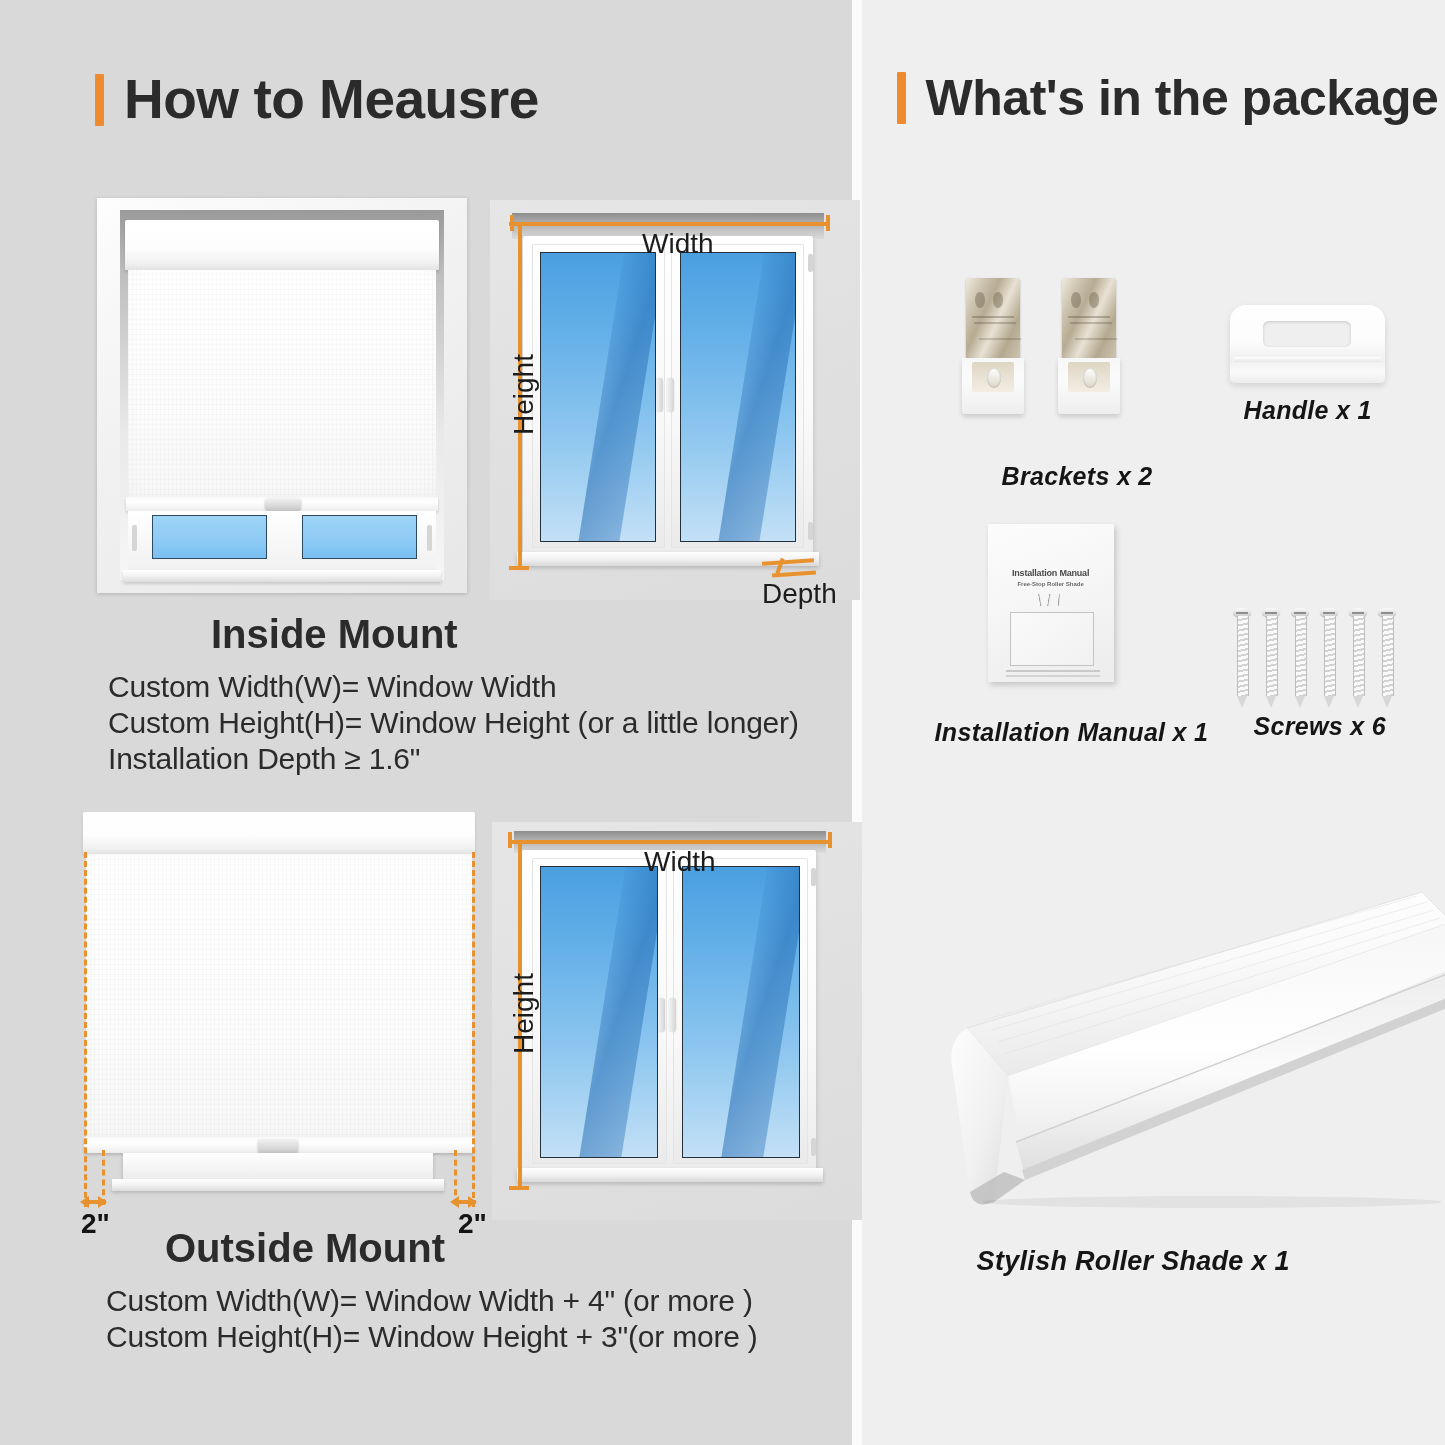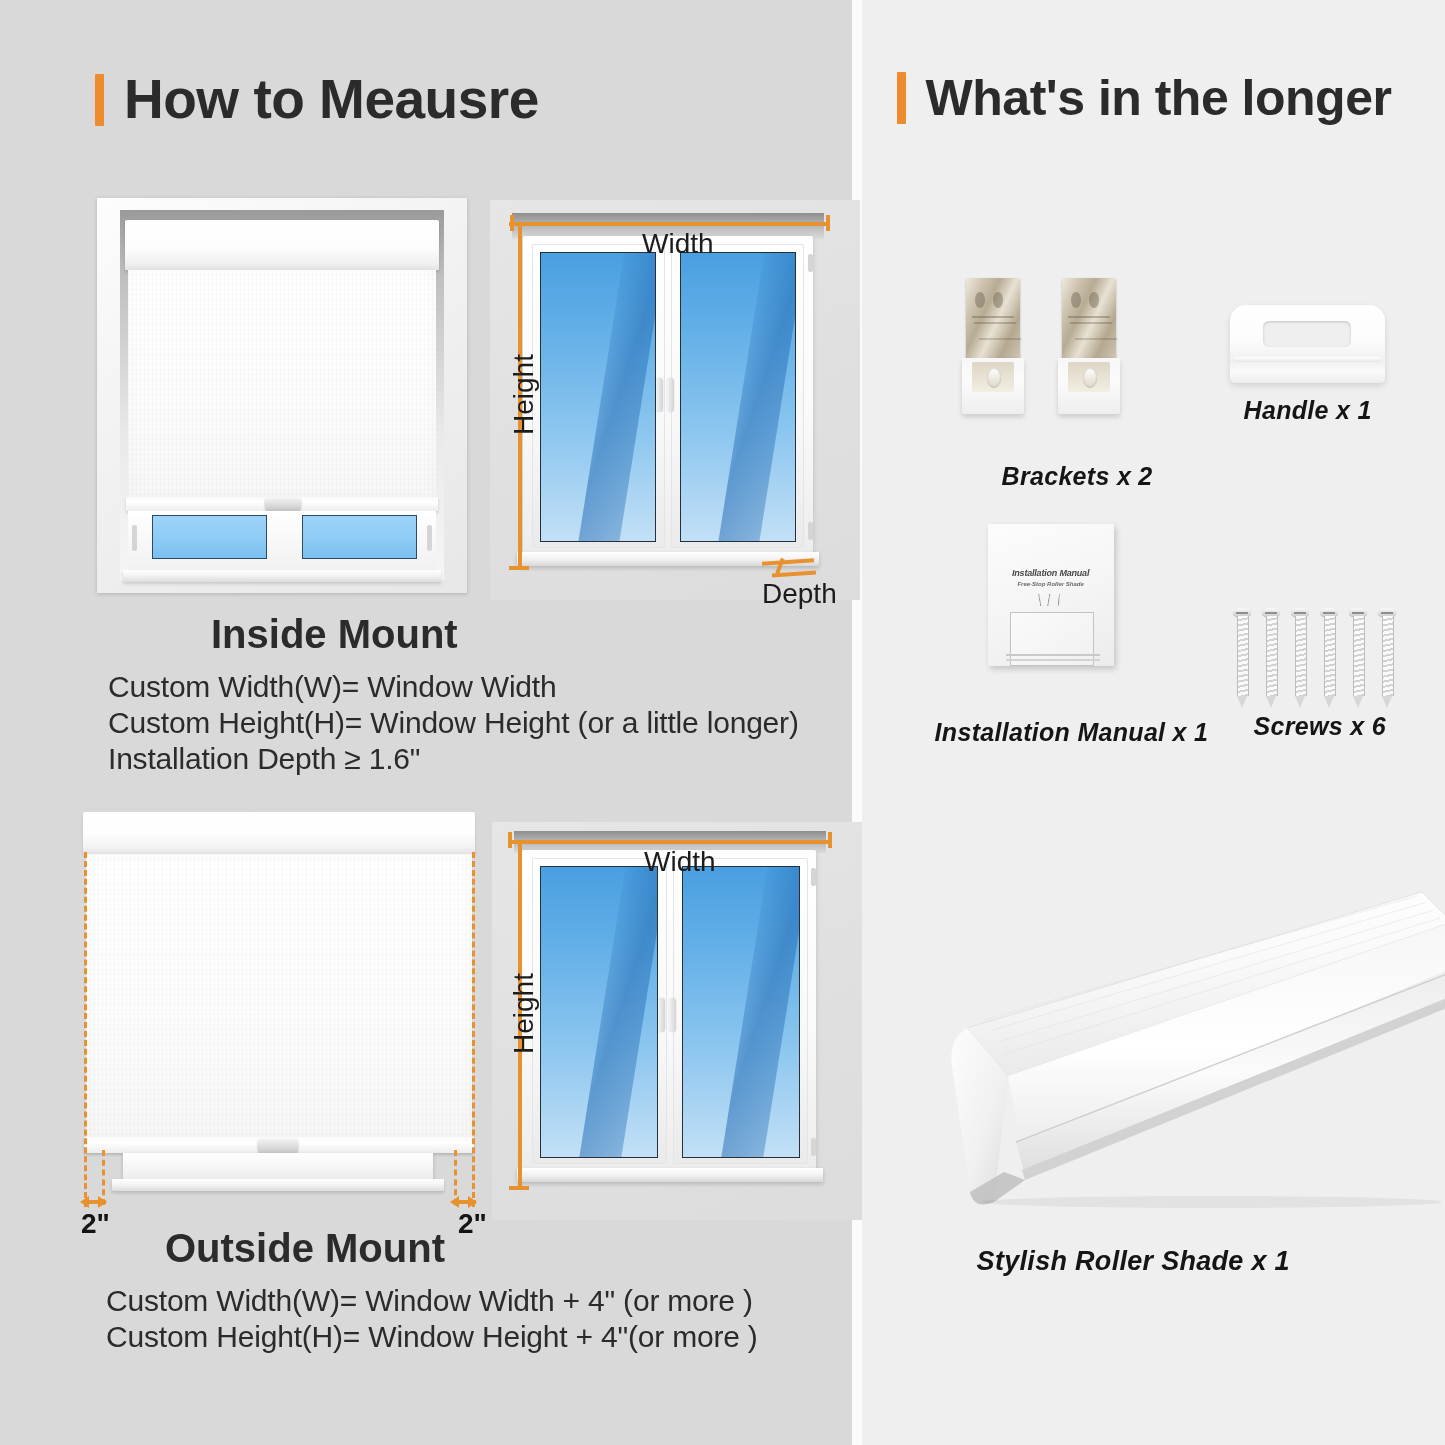--- a/index.html
+++ b/index.html
@@ -195,24 +195,23 @@
     position:absolute;left:33px;top:16px;width:88px;height:26px;border-radius:6px;
     background:#f0eff0;
     box-shadow:inset 0 1px 3px rgba(0,0,0,.18);
   }
   .handle-part .lip{
     position:absolute;left:4px;right:4px;top:52px;height:5px;
     background:linear-gradient(180deg,#ffffff,#e6e6e6);
   }
 
   .manual{
-    position:absolute;width:126px;height:142px;
+    position:absolute;width:126px;height:158px;
     background:linear-gradient(160deg,#fcfcfc 0%,#f6f6f6 45%,#ececec 100%);
     box-shadow:2px 3px 6px rgba(0,0,0,.18);
-    font-style:italic;
   }
   .manual .m-title{
     position:absolute;left:0;right:0;top:44px;text-align:center;
     font-size:9px;font-weight:bold;color:#4a4a4a;letter-spacing:-.2px;
   }
   .manual .m-sub{
     position:absolute;left:0;right:0;top:57px;text-align:center;
     font-size:6px;font-weight:bold;color:#6a6a6a;
   }
   .manual .m-scribble{
@@ -370,30 +369,30 @@
       <div class="dimlabel" style="left:152px;top:24px;">Width</div>
 
       <div class="om om-v" style="left:26px;top:18px;height:350px;"></div>
       <div class="om om-h" style="left:17px;top:18px;width:20px;"></div>
       <div class="om om-h" style="left:17px;top:364px;width:20px;"></div>
       <div class="dimlabel vert" style="left:16px;top:232px;">Height</div>
     </div>
 
     <div class="mount-title" style="left:125px;top:1226px;">Outside Mount</div>
     <div class="spec-line" style="left:66px;top:1284px;">Custom Width(W)= Window Width + 4" (or more )</div>
-    <div class="spec-line" style="left:66px;top:1320px;">Custom Height(H)= Window Height + 4"(or more )</div>
+    <div class="spec-line" style="left:66px;top:1320px;">Custom Height(H)= Window Height + 3"(or more )</div>
   </div>
 
   <div class="divider"></div>
 
   <div class="panel-right">
 
     <div class="heading" id="h-right">
       <span class="bar"></span>
-      <span class="htxt">What's in the longer</span>
+      <span class="htxt">What's in the package</span>
     </div>
 
     <div style="position:absolute;left:100px;top:278px;">
       <div class="bracket" style="left:0;top:0;">
         <div class="metal"></div>
         <div class="plastic"></div>
         <div class="slot"></div>
         <div class="hole"></div>
       </div>
       <div class="bracket" style="left:96px;top:0;">

